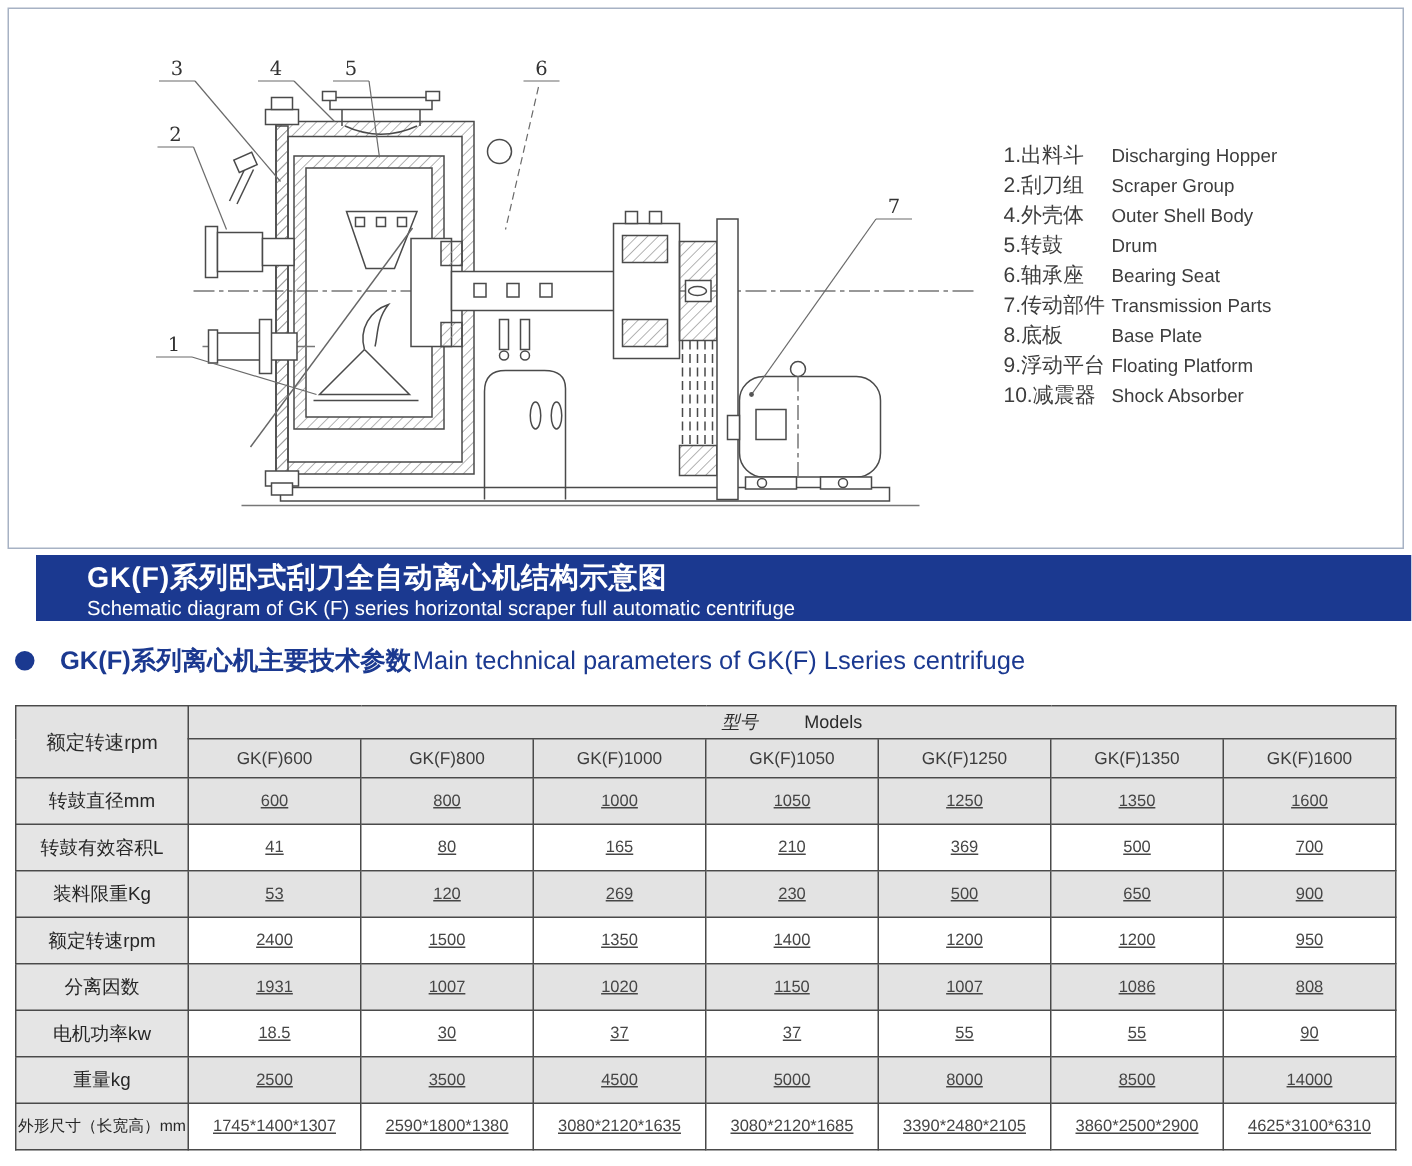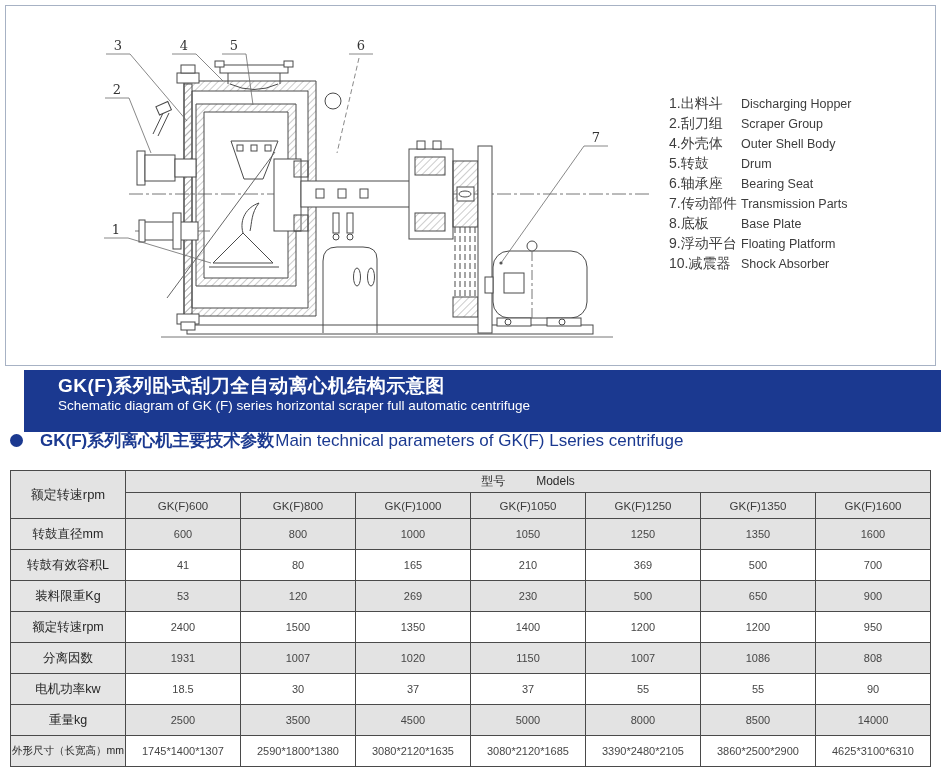--- a/index.html
+++ b/index.html
@@ -9,21 +9,21 @@
   
   .diagram-box { position:absolute; left:5px; top:5px; width:931px; height:361px;
                  border:1px solid #a7b2c4; background:#ffffff; }
   .schematic { position:absolute; left:0; top:0; }
   .legend { position:absolute; left:663px; top:88px; width:250px; }
   .legend-row { display:flex; height:20px; align-items:center; }
   .legend-zh { width:72px; font-size:14px; color:#3d3d3d; white-space:nowrap; }
   .legend-en { font-size:12.5px; color:#3d3d3d; white-space:nowrap; }
 
   
-  .banner { position:absolute; left:24px; top:370px; right:0; height:62px;
+  .banner { position:absolute; left:24px; top:370px; right:0; height:44px;
             background:#1b3990; color:#ffffff; padding:4px 0 0 34px; }
   .banner-zh { font-size:19px; font-weight:bold; line-height:23px; letter-spacing:0.5px; }
   .banner-en { font-size:13.5px; line-height:18px; }
 
   
   .section-heading { position:absolute; left:10px; top:429px; display:flex; align-items:center; }
   .bullet { width:13px; height:13px; border-radius:50%; background:#1b3990; flex:none; }
   .heading-zh { margin-left:17px; font-size:17px; font-weight:bold; color:#1b3990; }
   .heading-en { margin-left:1px; font-size:17px; color:#1b3990; }
 
@@ -32,25 +32,25 @@
                  border-collapse:collapse; table-layout:fixed; }
   table.params td, table.params th { border:1px solid #4a4a4a; text-align:center;
                  vertical-align:middle; font-weight:normal; padding:0; }
   table.params { border:1.5px solid #3a3a3a; }
   tr.hdr1 { height:22px; }
   tr.hdr2 { height:26px; }
   tr.data { height:31px; }
   .g { background:#e3e3e3; }
   .items-hd { font-size:13px; color:#2a2a2a; background:#e3e3e3; }
   .models-hd { font-size:12px; color:#2a2a2a; background:#e3e3e3; }
-  .models-hd .mzh { margin-right:31px; }
+  .models-hd .mzh { margin-right:31px;font-style:italic; }
   .model-name { font-size:11.5px; color:#3c3c3c; background:#e3e3e3; }
   td.lbl { font-size:12.5px; color:#262626; background:#e5e5e5; }
   td.lbl.small { font-size:10.5px; white-space:nowrap; }
-  td.val { font-size:11px; color:#464646; }
+  td.val { font-size:11px; color:#464646;text-decoration:underline; }
 </style>
 </head>
 <body>
 
 <div class="page">
 
   <div class="diagram-box">
 
     <svg class="schematic" width="930" height="360" viewBox="5 5 930 360">
       <defs>

